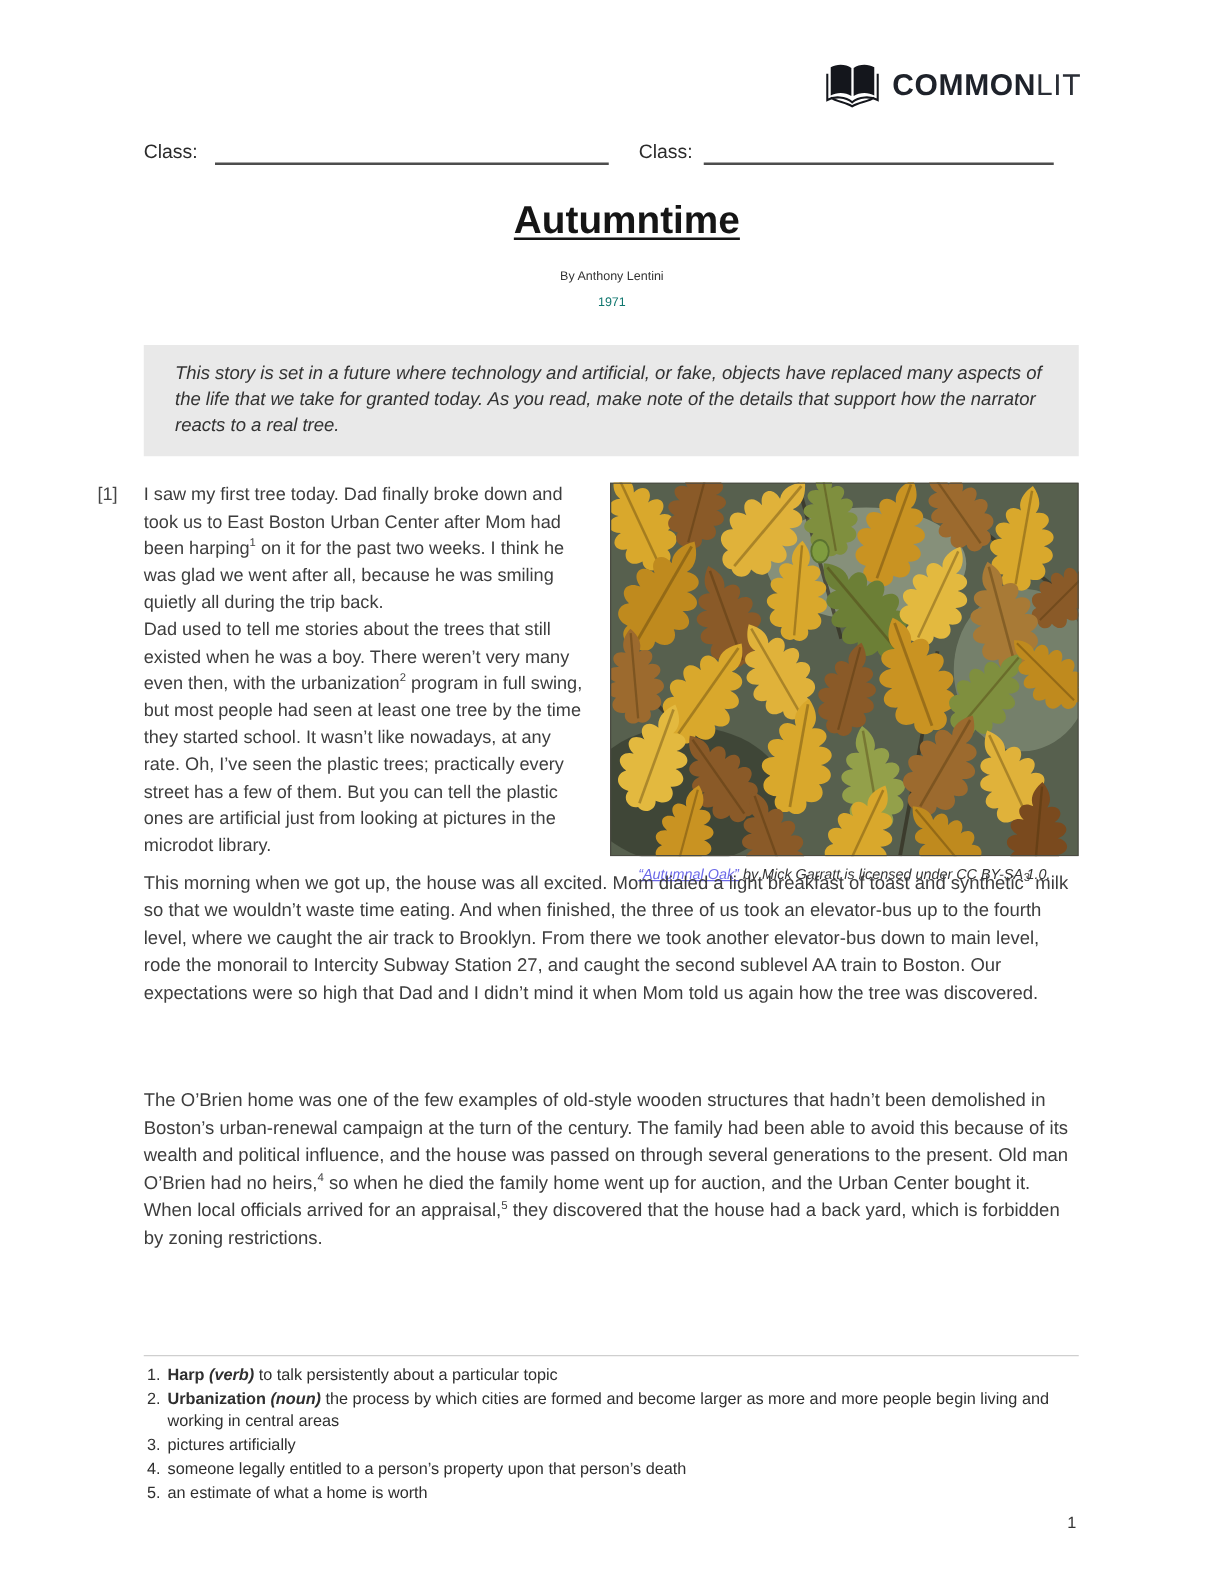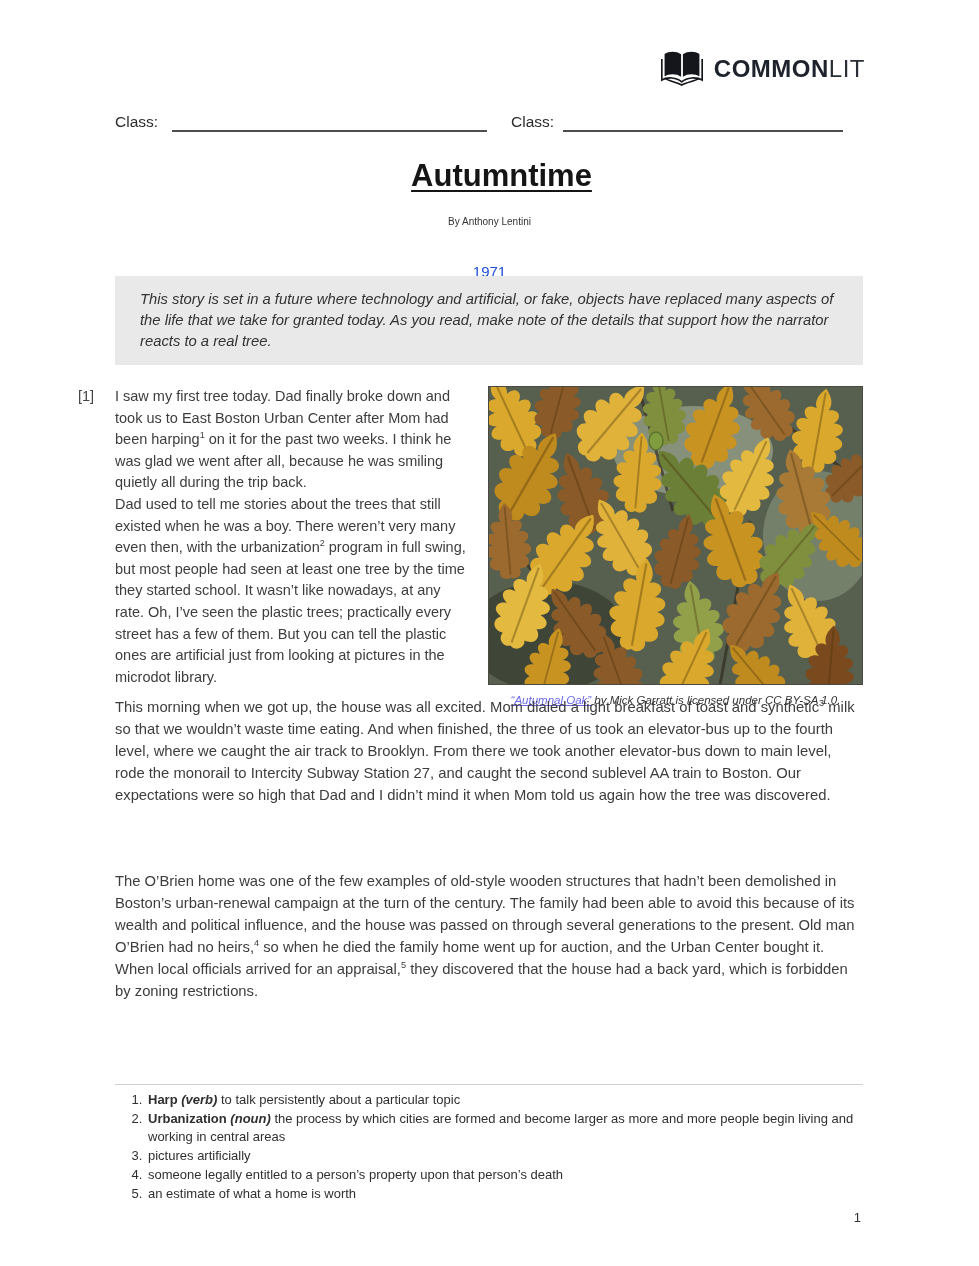--- a/index.html
+++ b/index.html
@@ -26,21 +26,21 @@
   .class-label { left: 511px; top: 113px; }
   .fill-line { position: absolute; border-top: 2px solid #4d4d4d; height: 0; }
   .name-line { left: 172px; top: 130px; width: 315px; }
   .class-line { left: 563px; top: 130px; width: 280px; }
 
   
   .title { position: absolute; top: 158px; left: 12px; width: 100%; text-align: center;
            font-size: 31px; font-weight: 800; color: #151515; text-decoration: underline;
            text-underline-offset: 4px; text-decoration-thickness: 2px; }
   .byline { position: absolute; top: 216px; left: 0; width: 100%; text-align: center; font-size: 10px; color: #333; }
-  .year   { position: absolute; top: 237px; left: 0; width: 100%; text-align: center; font-size: 15px; color: #1d4ed8; margin-top: 26px; }
+  .year   { position: absolute; top: 237px; left: 0; width: 100%; text-align: center; font-size: 10px; color: #0f766e; }
 
   
   .intro-box { position: absolute; left: 115px; top: 276px; width: 748px;
                background: #e9e9e9; padding: 13px 20px 13px 25px;
                font-style: italic; font-size: 14.8px; line-height: 21px; color: #333; }
 
   
   .para-marker { position: absolute; left: 78px; top: 388px; font-size: 14.5px; color: #444; }
   .columns { position: absolute; left: 115px; top: 386px; width: 748px; display: flex; gap: 18px; justify-content: space-between; }
   .col-text { width: 355px; font-size: 14.5px; line-height: 21.6px; color: #3d3d3d; }
@@ -52,21 +52,21 @@
 
   .full-para { position: absolute; left: 115px; width: 748px; font-size: 14.8px; line-height: 22px; color: #3d3d3d; }
   .para-3 { top: 696px; }
   .para-4 { top: 870px; }
 
   sup { font-size: 0.62em; line-height: 0; vertical-align: super; }
   strong { font-weight: 700; color: #2f2f2f; }
 
   
   .footnote-divider { position: absolute; left: 115px; top: 1084px; width: 748px; border-top: 1px solid #cfcfcf; }
-  .footnotes { position: absolute; left: 118px; top: 1091px; width: 745px; }
+  .footnotes { position: absolute; left: 104px; top: 1091px; width: 745px; }
   .footnotes ol { list-style: decimal; padding-left: 28px; font-size: 13px; line-height: 18.7px; color: #2f2f2f; }
   .footnotes li { padding-left: 2px; }
 
   .page-number { position: absolute; top: 1210px; right: 118px; font-size: 13px; color: #333; }
 </style>
 </head>
 <body>
 
 <div class="page">
 

